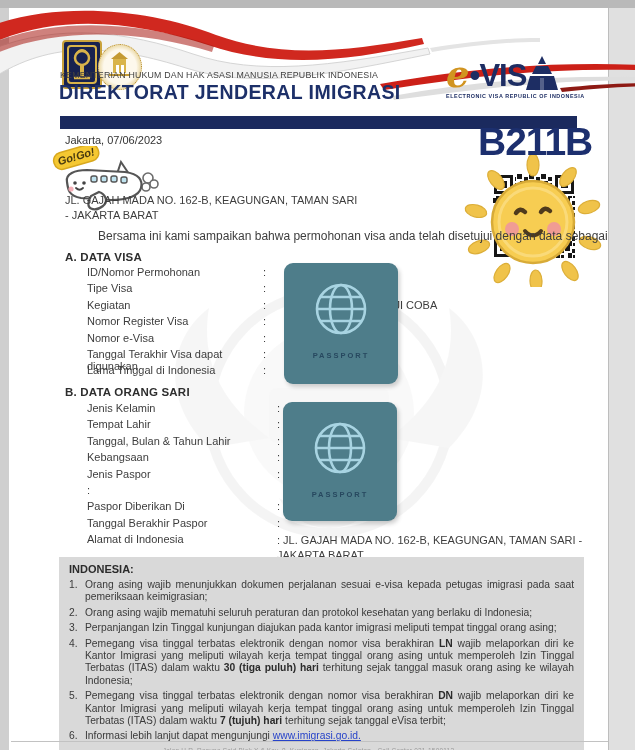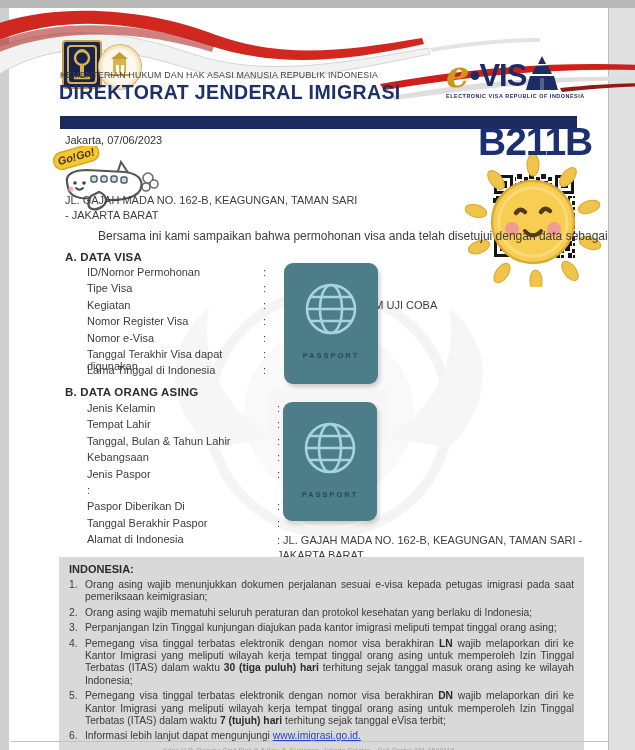--- a/index.html
+++ b/index.html
@@ -24,21 +24,21 @@
   
   .date{position:absolute;left:56px;top:126px;font-size:11px;color:#333;}
   .visa-code{position:absolute;left:469px;top:112px;font-size:39px;font-weight:bold;color:#1c2f6e;letter-spacing:-1px;}
   .address{position:absolute;left:56px;top:185px;font-size:11px;color:#3d3d3d;line-height:14.5px;}
   .intro{position:absolute;left:56px;top:221px;width:525px;font-size:12px;color:#3d3d3d;padding-left:33px;}
 
   
   .plane{position:absolute;left:42px;top:138px;width:112px;height:74px;}
   .qr{position:absolute;left:484px;top:166px;width:82px;height:84px;}
   .sun{position:absolute;left:455px;top:147px;width:138px;height:132px;}
-  .passport{position:absolute;width:94px;background:#4e7d8a;border-radius:9px;box-shadow:2px 3px 4px rgba(0,0,0,.18);text-align:center;}
+  .passport{position:absolute;width:114px;background:#4e7d8a;border-radius:9px;box-shadow:2px 3px 4px rgba(0,0,0,.18);text-align:center;}
   .passport-a{left:275px;top:255px;height:121px;}
   .passport-b{left:274px;top:394px;height:119px;}
   .passport svg{margin-top:18px;}
   .passport-label{font-size:7.5px;letter-spacing:2px;color:#27485f;font-weight:bold;margin-top:10px;}
 
   
   .sec-heading{position:absolute;font-size:11.5px;font-weight:bold;color:#2e2e2e;letter-spacing:.2px;}
   .rows{position:absolute;font-size:11px;color:#3d3d3d;}
   .row{display:flex;height:16.4px;align-items:flex-start;}
   .row .lbl{width:176px;}
@@ -253,21 +253,21 @@
       <svg width="56" height="56" viewBox="0 0 56 56">
         <g fill="none" stroke="#a8d4e2" stroke-width="2.6">
           <circle cx="28" cy="28" r="24"></circle>
           <ellipse cx="28" cy="28" rx="11" ry="24"></ellipse>
           <path d="M4,28 h48 M7.5,16 h41 M7.5,40 h41"></path>
         </g>
       </svg>
       <div class="passport-label">PASSPORT</div>
     </div>
 
-    <div class="sec-heading" style="left:56px;top:378px;">B. DATA ORANG ASING</div>
+    <div class="sec-heading" style="left:56px;top:378px;">B. DATA ORANG SARI</div>
     <div class="rows rows-b" style="left:78px;top:394px;">
       <div class="row">
           <span class="lbl">Jenis Kelamin</span>
           <span class="col">:</span>
         </div>
       <div class="row">
           <span class="lbl">Tempat Lahir</span>
           <span class="col">:</span>
         </div>
       <div class="row">

